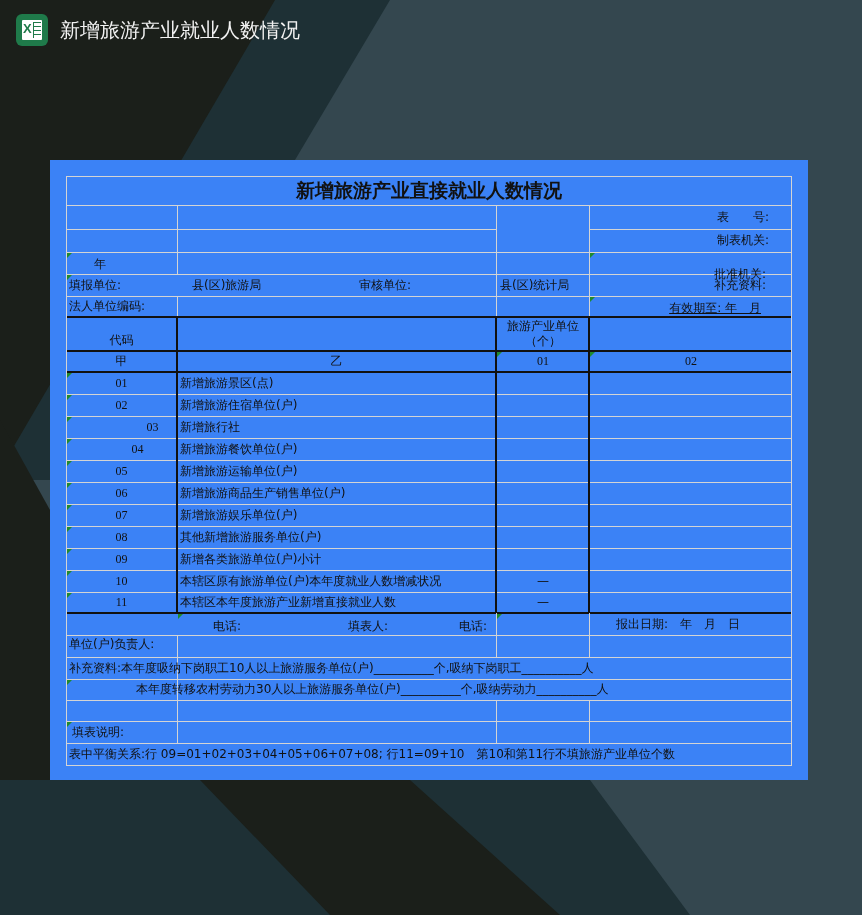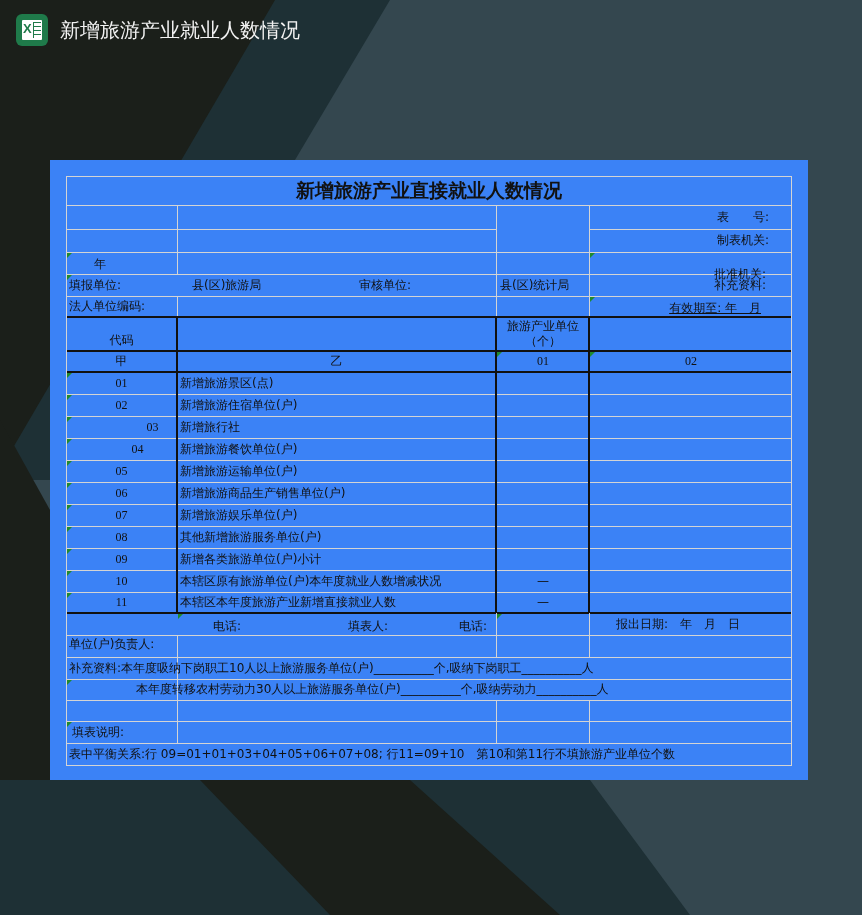--- a/index.html
+++ b/index.html
@@ -188,21 +188,21 @@
       </div>
 
     <div class="cell" style="left:3px;top:457px;height:22px;">单位(户)负责人:</div>
     <div class="cell" style="left:147px;top:439px;height:22px;">电话:</div>
     <div class="cell" style="left:282px;top:439px;height:22px;">填表人:</div>
     <div class="cell" style="left:393px;top:439px;height:22px;">电话:</div>
     <div class="cell" style="left:550px;top:437px;height:22px;">报出日期:　年　月　日</div>
     <div class="cell" style="left:3px;top:481px;height:22px;">补充资料:本年度吸纳下岗职工10人以上旅游服务单位(户)__________个,吸纳下岗职工__________人</div>
     <div class="cell" style="left:70px;top:503px;height:21px;">本年度转移农村劳动力30人以上旅游服务单位(户)__________个,吸纳劳动力__________人</div>
     <div class="cell" style="left:6px;top:545px;height:22px;">填表说明:</div>
-    <div class="cell" style="left:3px;top:567px;height:22px;">表中平衡关系:行 09=01+01+03+04+05+06+07+08; 行11=09+10　第10和第11行不填旅游产业单位个数</div>
+    <div class="cell" style="left:3px;top:567px;height:22px;">表中平衡关系:行 09=01+02+03+04+05+06+07+08; 行11=09+10　第10和第11行不填旅游产业单位个数</div>
 
     <div class="tri" style="left:1px;top:77px;"></div>
     <div class="tri" style="left:1px;top:99px;"></div>
     <div class="tri" style="left:524px;top:77px;"></div>
     <div class="tri" style="left:524px;top:121px;"></div>
     <div class="tri" style="left:431px;top:176px;"></div>
     <div class="tri" style="left:524px;top:176px;"></div>
     <div class="tri" style="left:112px;top:438px;"></div>
     <div class="tri" style="left:431px;top:438px;"></div>
     <div class="tri" style="left:1px;top:504px;"></div>

